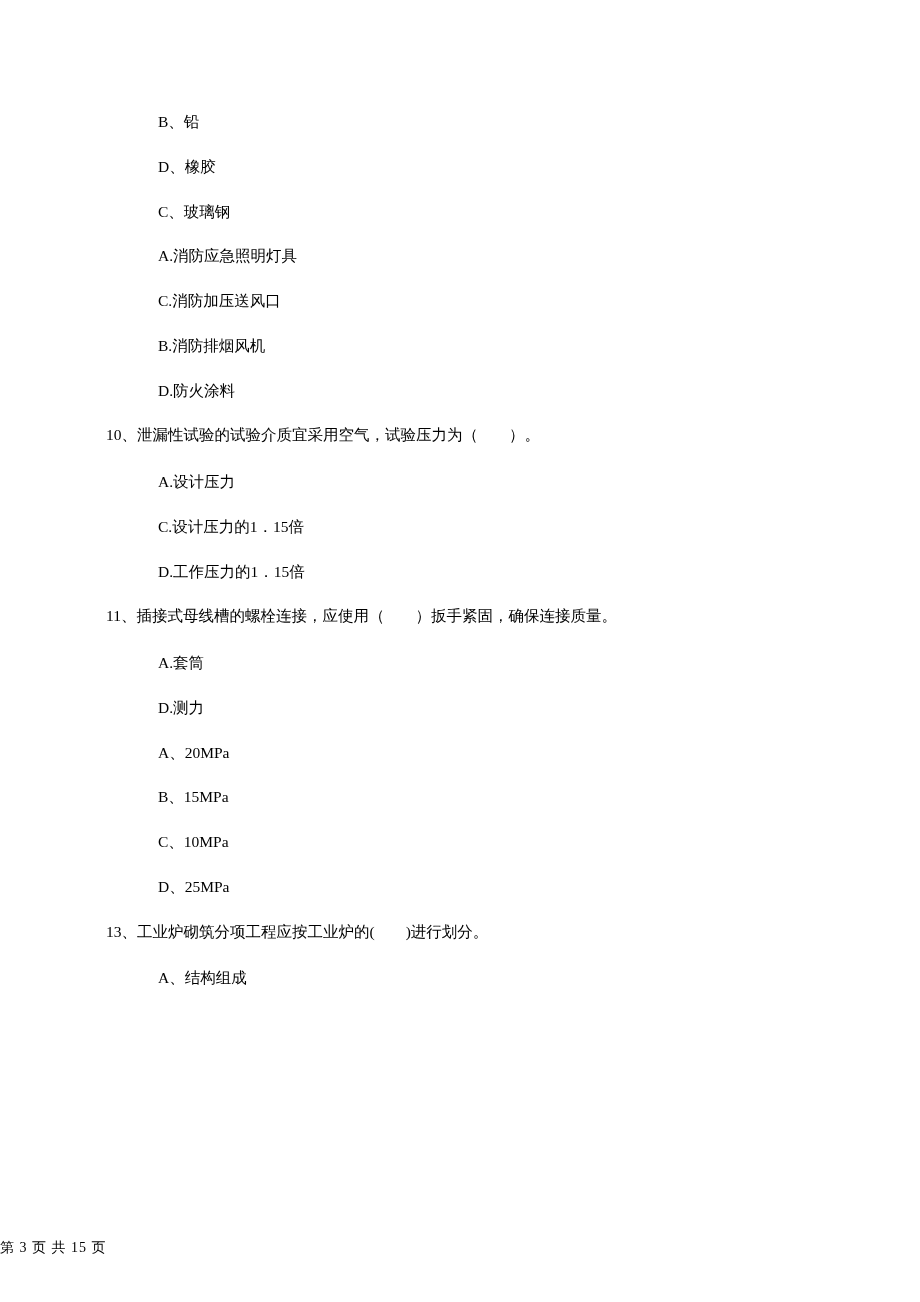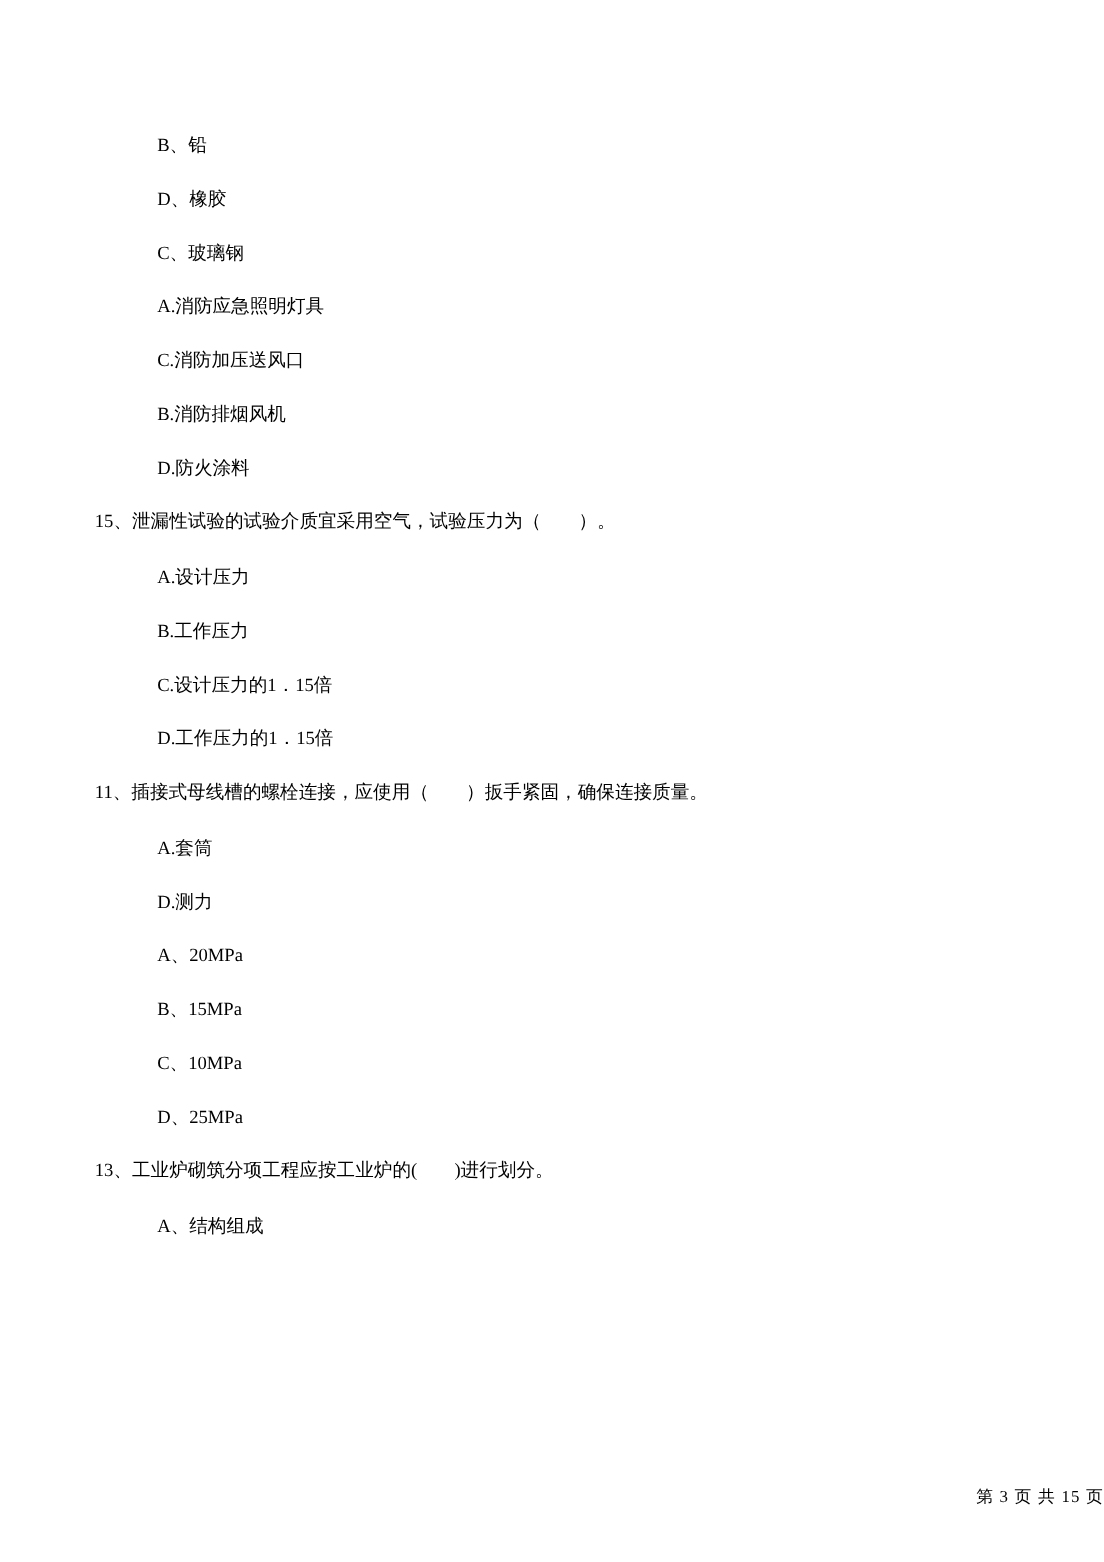--- a/index.html
+++ b/index.html
@@ -14,62 +14,61 @@
       background: #ffffff;
       font-family: "SimSun", "宋体", serif;
       color: #000000;
     }
     .page {
       width: 920px;
       height: 1302px;
       position: relative;
       box-sizing: border-box;
       padding-top: 110px;
-      padding-left: 79px;
+      padding-left: 106px;
       padding-right: 110px;
     }
     .option-row {
       font-size: 15.5px;
       line-height: 1.5;
       margin-bottom: 21.5px;
       padding-left: 52px;
     }
     .question-row {
       font-size: 15.5px;
       line-height: 1.6;
       margin-bottom: 22px;
       padding-left: 0;
     }
     .footer {
       position: absolute;
       left: 0;
       right: 0;
       bottom: 45px;
-      text-align: right;
+      text-align: left;
       font-size: 14px;
       letter-spacing: 1px;
     }
   </style>
 </head>
 <body>
 
 <div class="page">
 
   <div class="option-row">B、铅</div>
   <div class="option-row">D、橡胶</div>
   <div class="option-row">C、玻璃钢</div>
 
   <div class="option-row">A.消防应急照明灯具</div>
   <div class="option-row">C.消防加压送风口</div>
   <div class="option-row">B.消防排烟风机</div>
   <div class="option-row">D.防火涂料</div>
 
-  <div class="question-row">15、泄漏性试验的试验介质宜采用空气，试验压力为（　　）。</div>
+  <div class="question-row">10、泄漏性试验的试验介质宜采用空气，试验压力为（　　）。</div>
   <div class="option-row">A.设计压力</div>
-  <div class="option-row">B.工作压力</div>
   <div class="option-row">C.设计压力的1．15倍</div>
   <div class="option-row">D.工作压力的1．15倍</div>
 
   <div class="question-row">11、插接式母线槽的螺栓连接，应使用（　　）扳手紧固，确保连接质量。</div>
   <div class="option-row">A.套筒</div>
   <div class="option-row">D.测力</div>
 
   <div class="option-row">A、20MPa</div>
   <div class="option-row">B、15MPa</div>
   <div class="option-row">C、10MPa</div>

